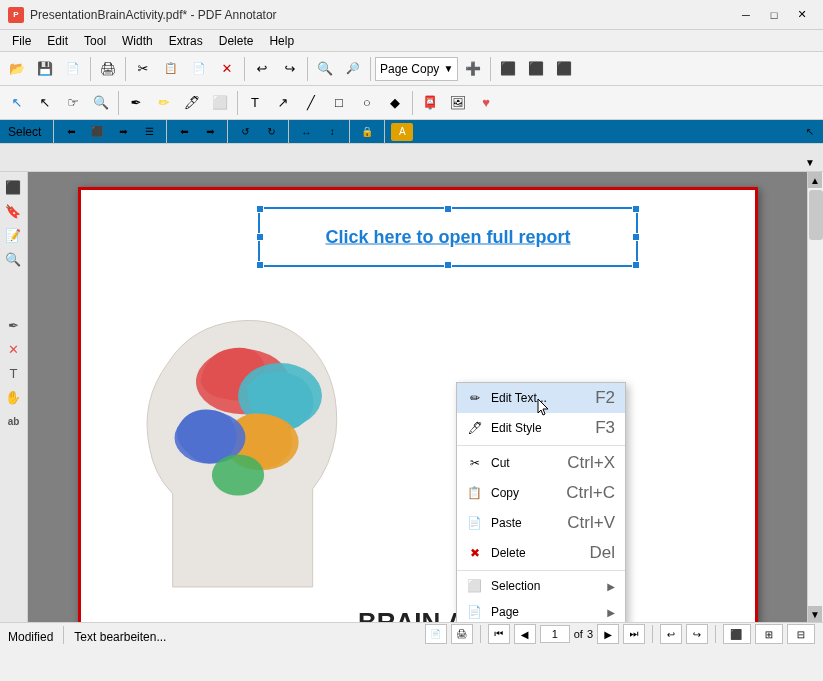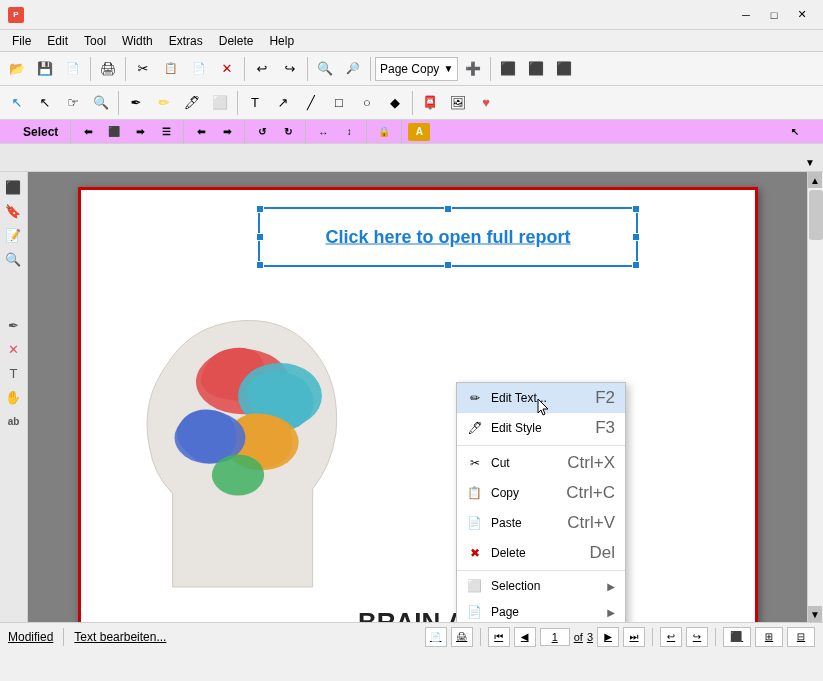--- a/index.html
+++ b/index.html
@@ -13,21 +13,21 @@
     #title-bar-controls { display: flex; gap: 2px; }
     .title-btn { width: 26px; height: 20px; display: flex; align-items: center; justify-content: center; cursor: pointer; font-size: 11px; border: 1px solid transparent; background: transparent; }
 
     
     #menu-bar { background: #f0f0f0; height: 22px; display: flex; align-items: center; padding: 0 4px; border-bottom: 1px solid #d0d0d0; }
     .menu-item { padding: 2px 8px; cursor: pointer; font-size: 12px; }
 
     
     #toolbar1 { background: #f5f5f5; height: 34px; display: flex; align-items: center; padding: 0 4px; gap: 2px; border-bottom: 1px solid #d0d0d0; }
     #toolbar2 { background: #f5f5f5; height: 34px; display: flex; align-items: center; padding: 0 4px; gap: 2px; border-bottom: 1px solid #d0d0d0; }
-    #toolbar3 { background: #f0abfc; height: 24px; display: flex; align-items: center; padding: 0 17px; gap: 4px; border-bottom: 1px solid #d0d0d0; font-weight: bold; }
+    #toolbar3 { background: #0369a1; height: 24px; display: flex; align-items: center; padding: 0 2px; gap: 4px; border-bottom: 1px solid #d0d0d0; }
     .tb-btn { width: 26px; height: 26px; display: flex; align-items: center; justify-content: center; cursor: pointer; border: 1px solid transparent; border-radius: 2px; font-size: 13px; }
     .tb-sep { width: 1px; height: 24px; background: #c0c0c0; margin: 0 2px; }
     .tb-dropdown { display: flex; align-items: center; height: 24px; border: 1px solid #c0c0c0; background: white; padding: 0 4px; cursor: pointer; font-size: 12px; }
     
     
     #tab-bar { background: #e8e8e8; height: 28px; display: flex; align-items: flex-end; border-bottom: 1px solid #d0d0d0; }
     #tab-bar .tab { background: white; border: 1px solid #c0c0c0; border-bottom: none; padding: 4px 12px; font-size: 12px; cursor: pointer; border-radius: 3px 3px 0 0; margin-left: 4px; }
     #tab-bar .tab .close-x { margin-left: 6px; font-size: 10px; color: #888; }
     
     
@@ -69,38 +69,39 @@
     .ctx-item .has-sub { margin-left: auto; }
     
     
     #brain-area { position: absolute; top: 100px; left: 20px; width: 300px; height: 360px; }
     
     
     #right-info { position: absolute; top: 420px; left: 280px; right: 30px; }
     #brain-title { font-size: 26px; font-weight: bold; color: #222; }
     
     
-    #bottom-bar { height: 28px; background: #f0f0f0; border-top: 1px solid #d0d0d0; display: flex; align-items: center; padding: 6px 8px; gap: 8px; font-size: 12px; text-decoration: underline; }
+    #bottom-bar { height: 28px; background: #f0f0f0; border-top: 1px solid #d0d0d0; display: flex; align-items: flex-end; padding: 6px 8px; gap: 8px; font-size: 12px; }
     .bottom-sep { flex: 1; }
     #nav-controls { display: flex; align-items: center; gap: 4px; }
     .nav-btn { width: 22px; height: 20px; display: flex; align-items: center; justify-content: center; cursor: pointer; border: 1px solid #c0c0c0; background: white; font-size: 10px; }
     .page-input { width: 30px; height: 18px; border: 1px solid #c0c0c0; text-align: center; font-size: 11px; }
     
     
     #v-scrollbar { width: 16px; background: #f0f0f0; border-left: 1px solid #d0d0d0; }
 
     
     #cursor { position: absolute; top: 225px; left: 508px; width: 16px; height: 20px; pointer-events: none; z-index: 200; }
   </style>
 </head>
 <body>
 
 <div id="title-bar">
   <div id="title-bar-left">
     <div class="app-icon">P</div>
+    <span id="title-text">PresentationBrainActivity.pdf* - PDF Annotator</span>
   </div>
   <div id="title-bar-controls">
     <div class="title-btn">─</div>
     <div class="title-btn">□</div>
     <div class="title-btn close">✕</div>
   </div>
 </div>
 
 <div id="menu-bar">
   <span class="menu-item">File</span>

